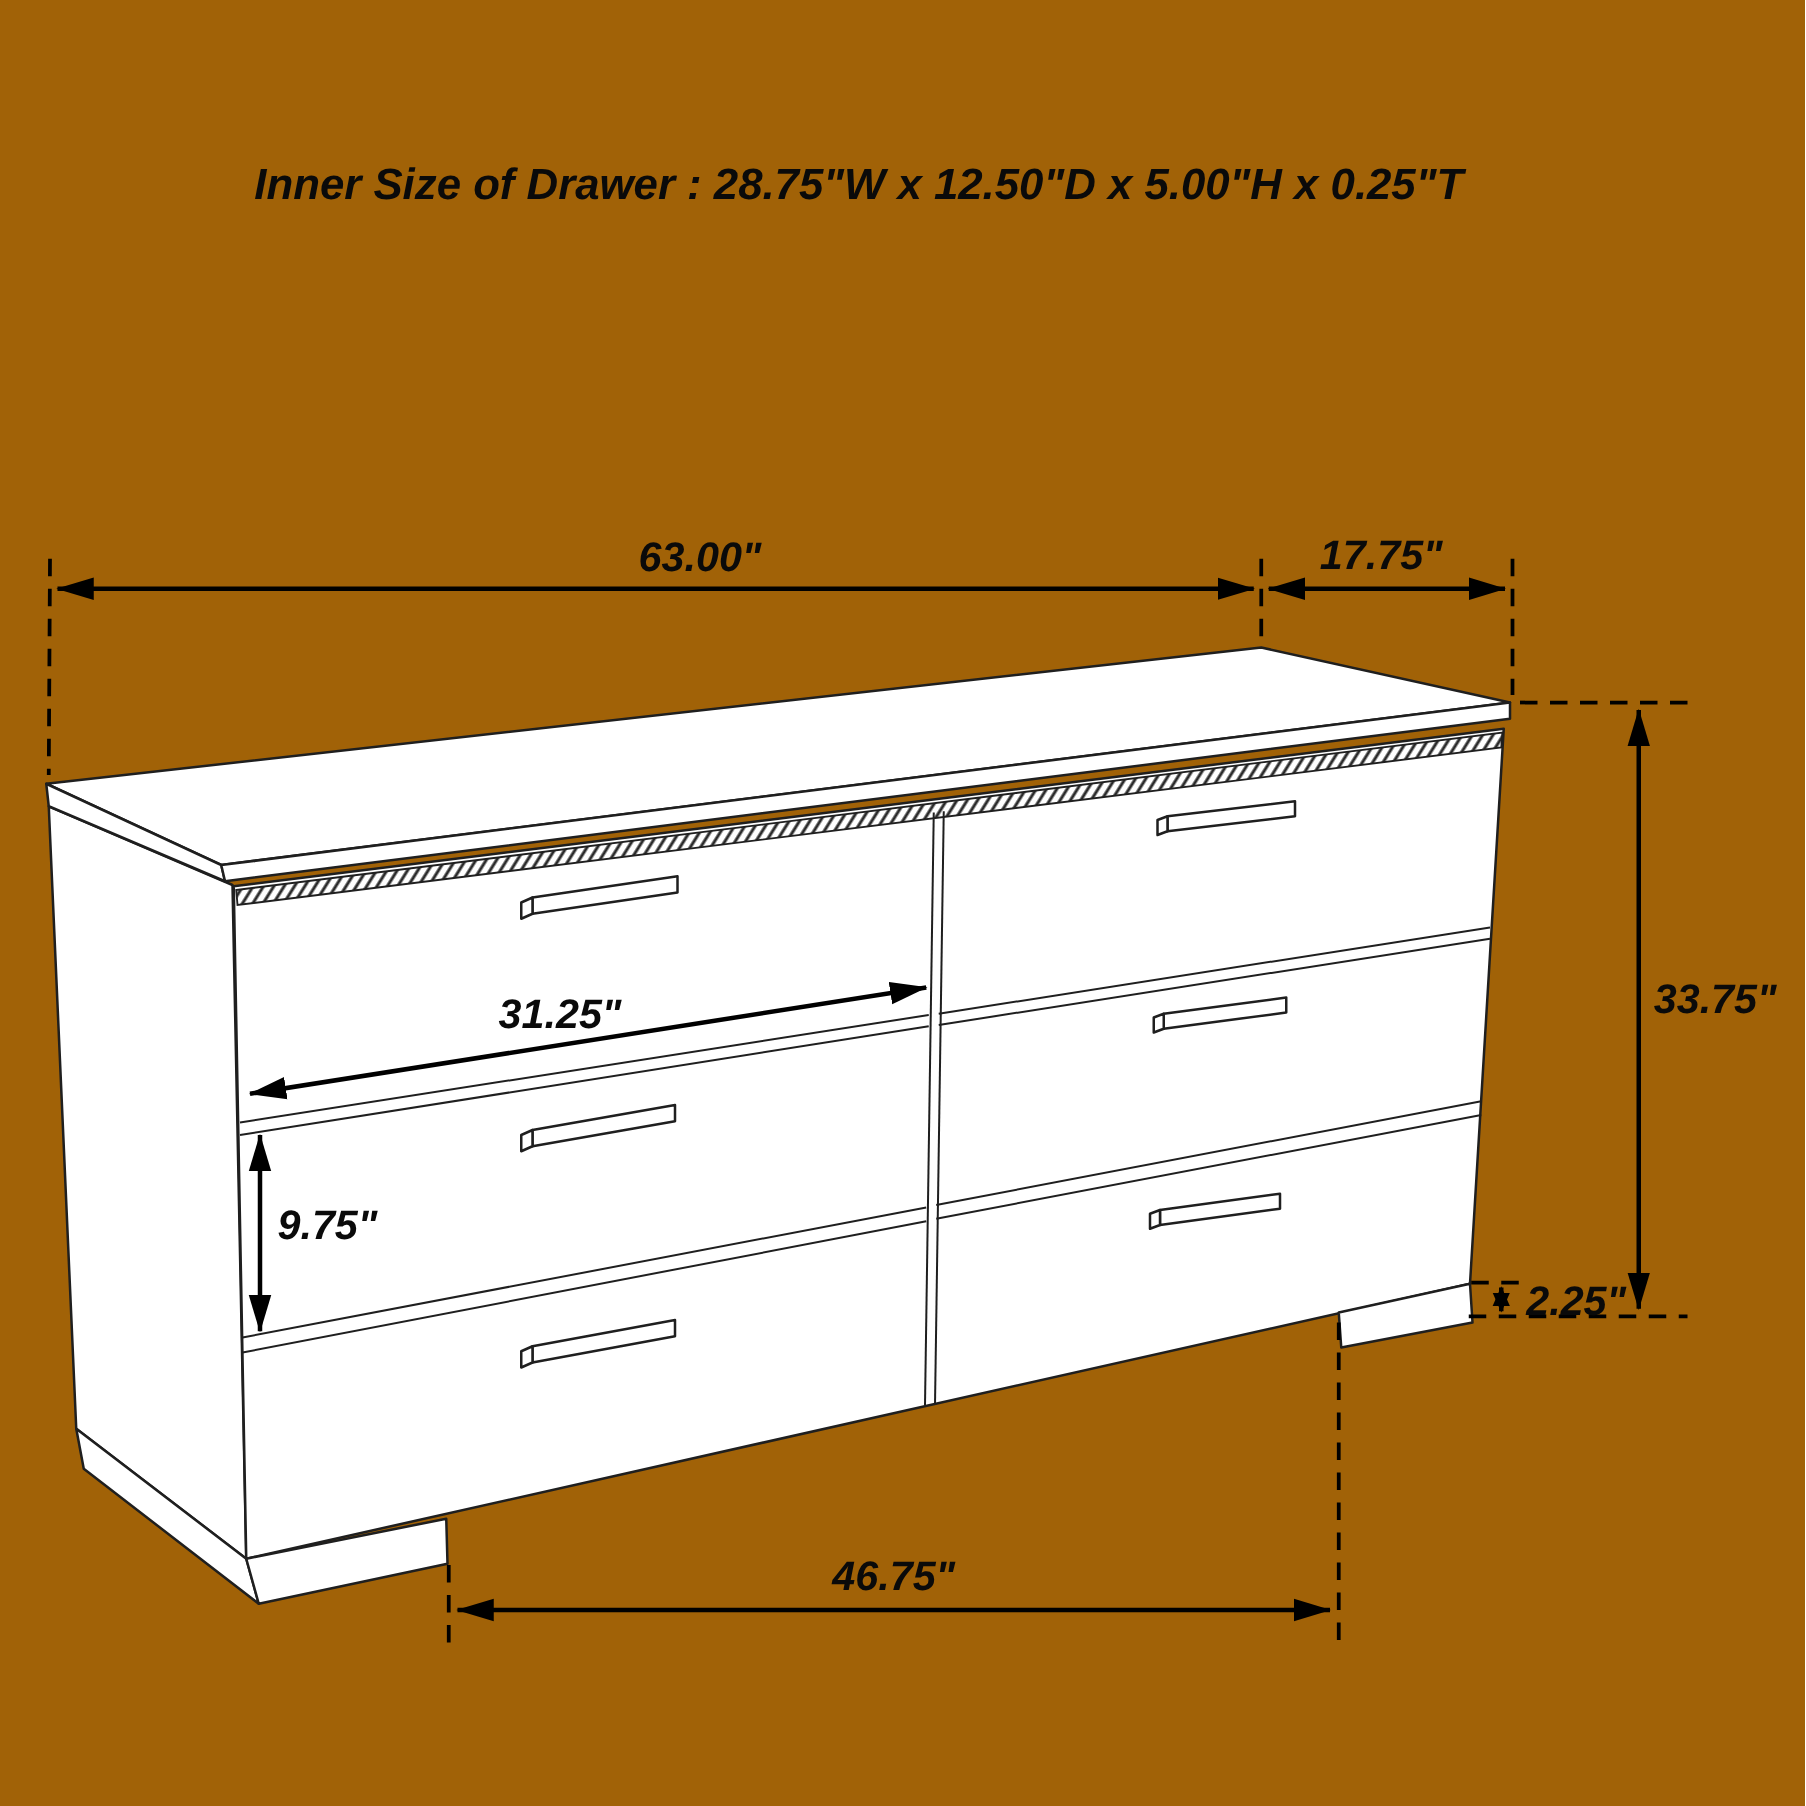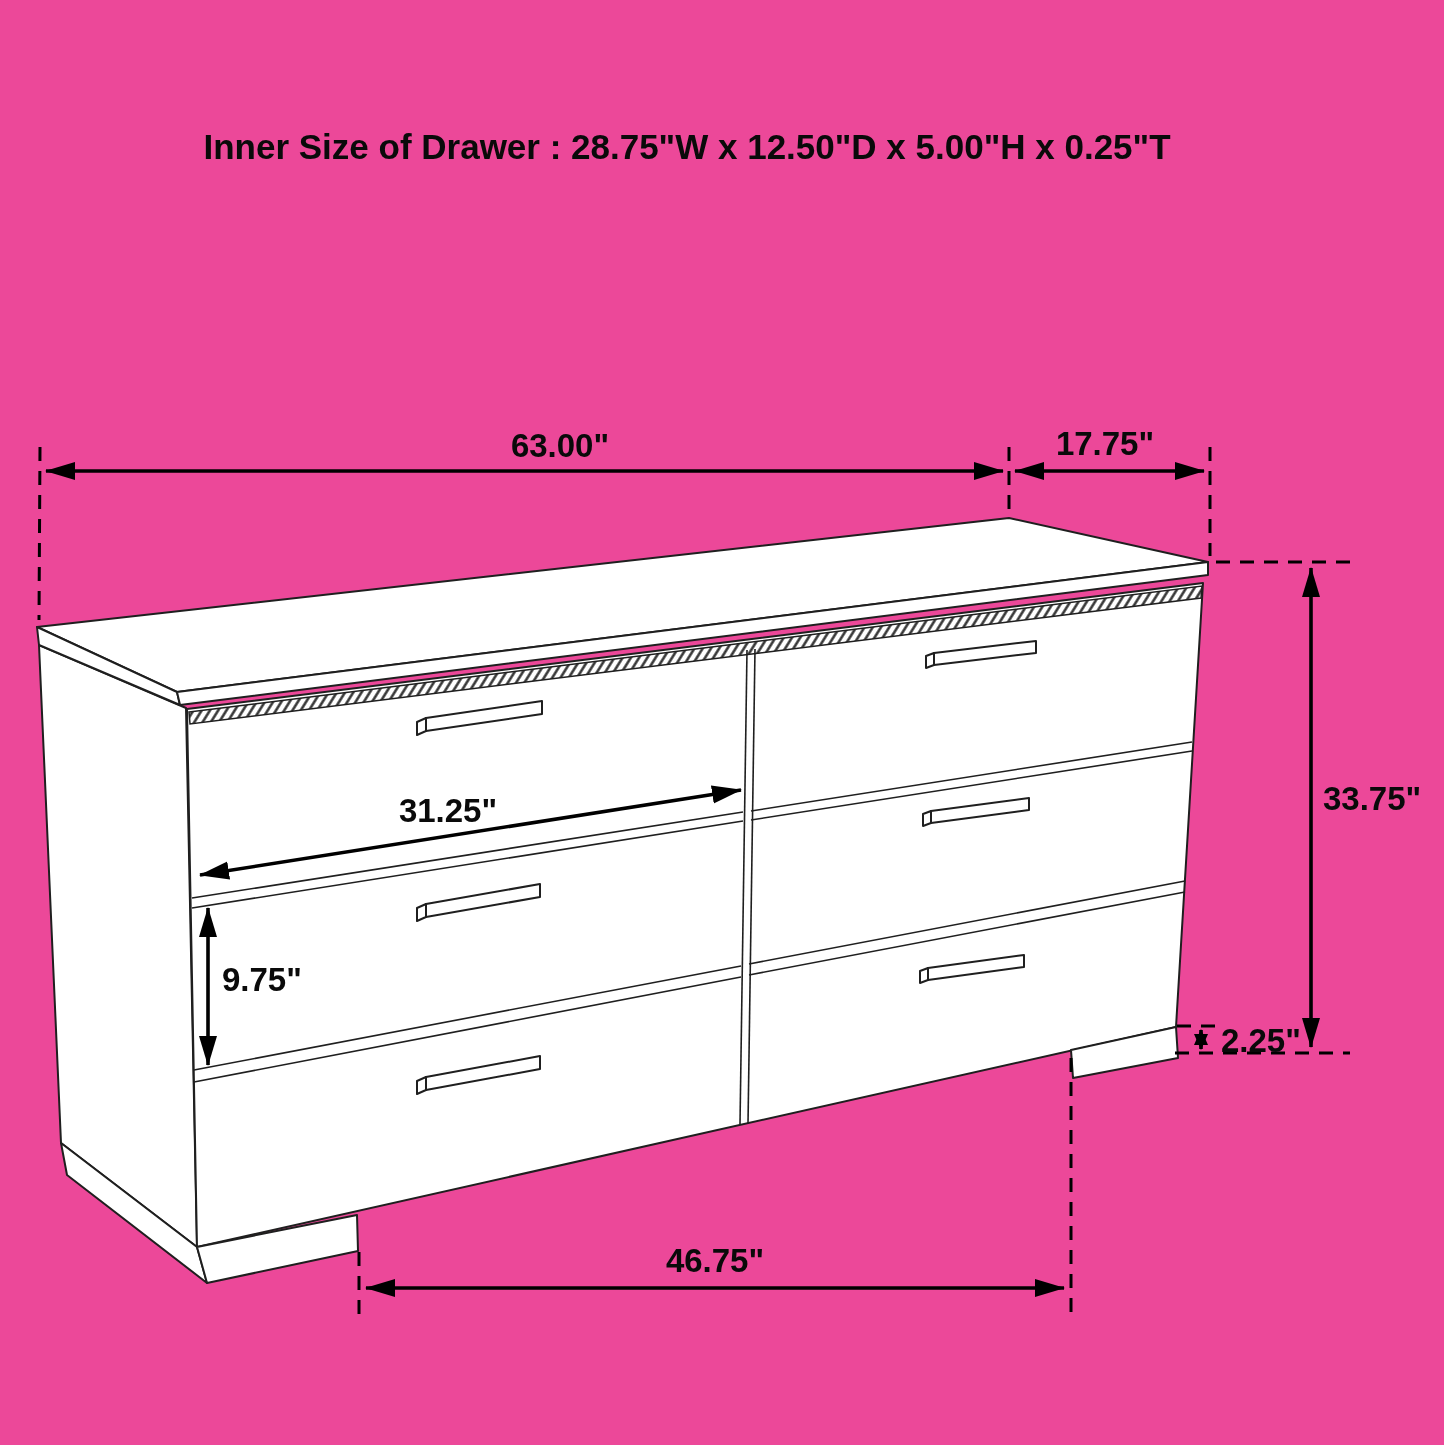--- a/index.html
+++ b/index.html
@@ -1,17 +1,17 @@
 <!DOCTYPE html>
 <html><head>
 <meta charset="utf-8">
 <style>
   html,body{margin:0;padding:0;background:#fff;}
-  .canvas{position:relative;width:1444px;height:1445px;background:#ec4899;overflow:hidden;
-          font-family:"Liberation Sans", sans-serif;}
+  .canvas{position:relative;width:1444px;height:1445px;background:#a16207;overflow:hidden;
+          font-family:"Liberation Sans", sans-serif;font-style:italic;}
   svg{display:block;}
   .part{fill:#ffffff;stroke:#1f1f1f;stroke-width:2;stroke-linejoin:round;}
   .thin{fill:none;stroke:#1f1f1f;stroke-width:1.6;}
   .dim{fill:none;stroke:#000;stroke-width:3.6;}
   .ext{fill:none;stroke:#000;stroke-width:3;stroke-dasharray:14 10;}
   .dimtxt{fill:#0a0a0a;font-weight:bold;font-size:33px;}
   .titletxt{fill:#0a0a0a;font-weight:bold;font-size:35px;}
 </style>
 </head>
 <body>

